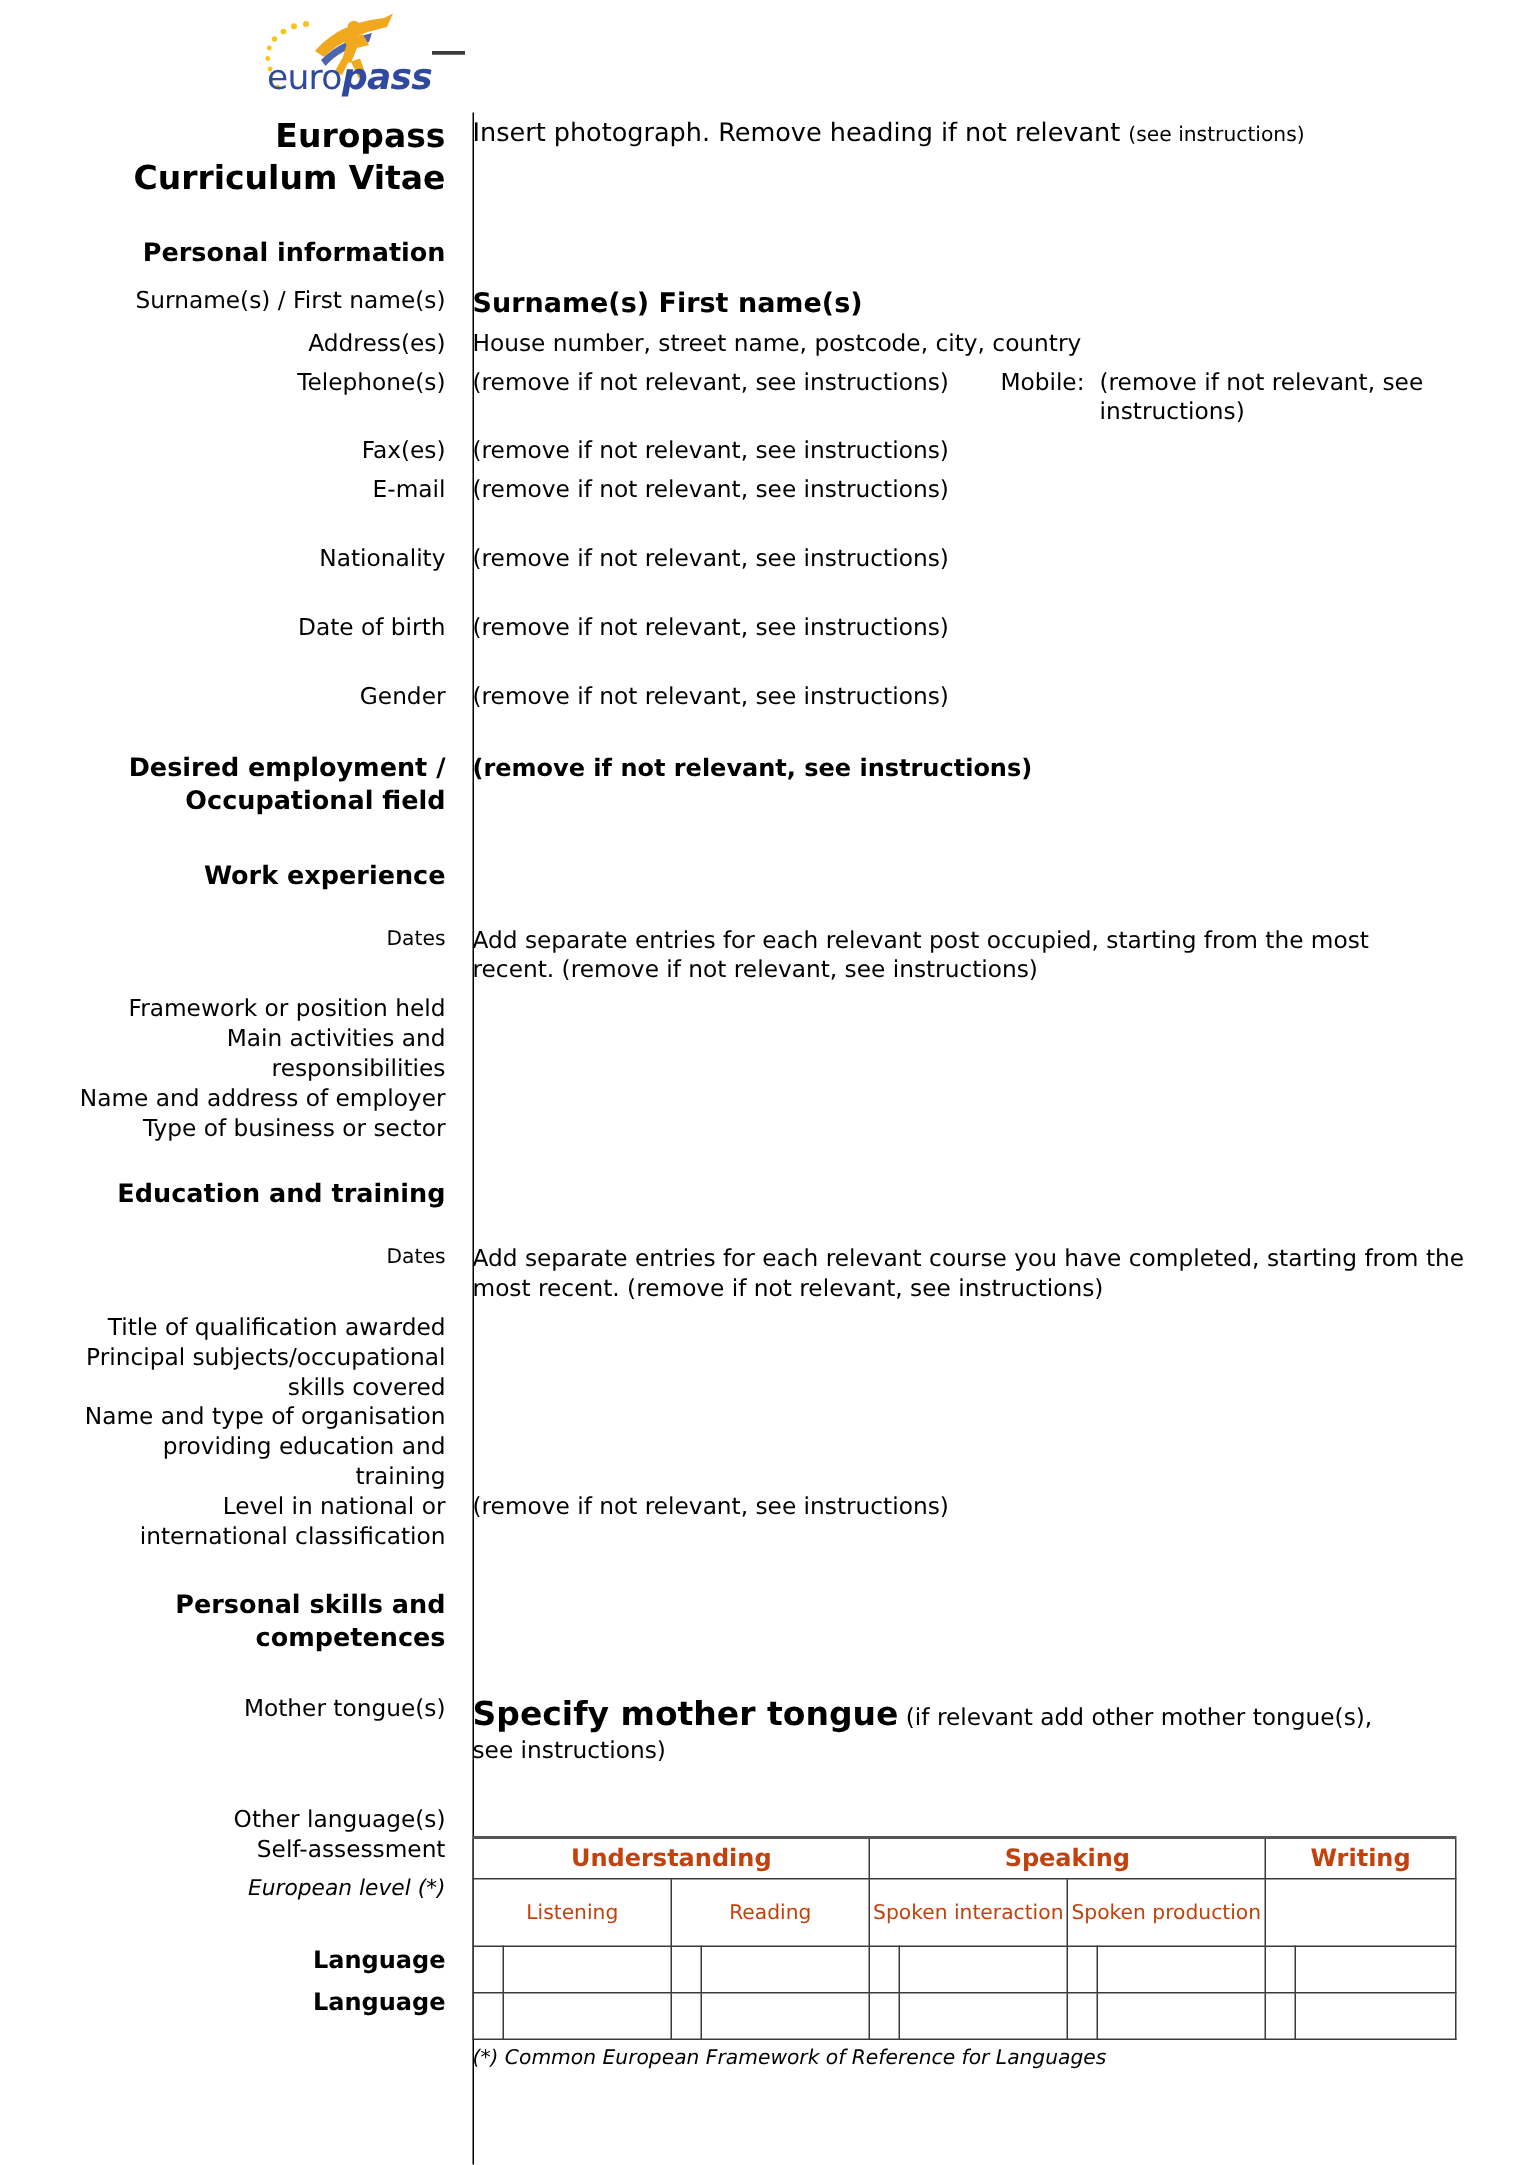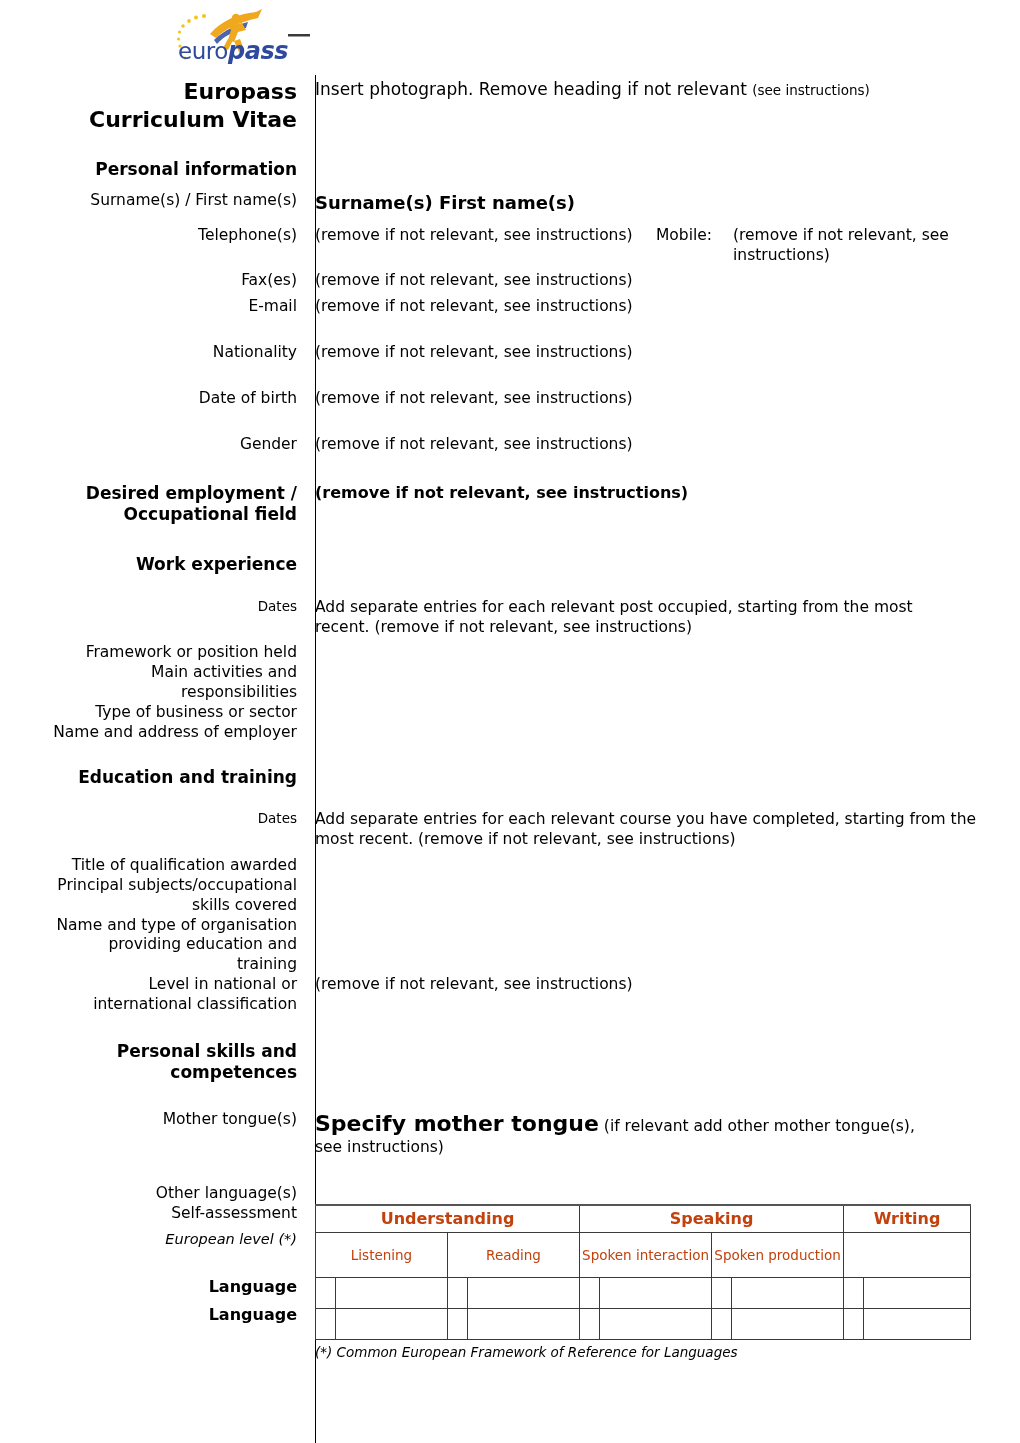--- a/index.html
+++ b/index.html
@@ -212,30 +212,32 @@
     <div class="spacer-s"></div>
 
     <div class="row">
       <div class="lab">Surname(s) / First name(s)</div>
       <div class="val bold">Surname(s) First name(s)</div>
     </div>
 
     <div class="spacer-xs"></div>
 
     <div class="row">
+      <div class="lab">Address(es)</div>
+      <div class="val">House number, street name, postcode, city, country</div>
     </div>
 
     <div class="spacer-xs"></div>
 
     <div class="row">
       <div class="lab">Telephone(s)</div>
       <div class="val">
         <div style="display:flex; align-items:flex-start;">
           <div style="width:330px; flex:0 0 330px;">(remove if not relevant, see instructions)</div>
-          <div style="width:78px; flex:0 0 78px; text-align:center; padding-right:10px;">Mobile:</div>
+          <div style="width:78px; flex:0 0 78px; text-align:right; padding-right:10px;">Mobile:</div>
           <div style="flex:1 1 auto;">(remove if not relevant, see instructions)</div>
         </div>
       </div>
     </div>
 
     <div class="spacer-xs"></div>
 
     <div class="row">
       <div class="lab">Fax(es)</div>
       <div class="val">(remove if not relevant, see instructions)</div>
@@ -299,26 +301,26 @@
       <div class="lab">Framework or position held</div>
       <div class="val">&nbsp;</div>
     </div>
 
     <div class="row">
       <div class="lab" style="padding-left:72px;">Main activities and responsibilities</div>
       <div class="val">&nbsp;</div>
     </div>
 
     <div class="row">
+      <div class="lab">Name and address of employer</div>
+      <div class="val">&nbsp;</div>
+    </div>
+
+    <div class="row">
       <div class="lab">Type of business or sector</div>
-      <div class="val">&nbsp;</div>
-    </div>
-
-    <div class="row">
-      <div class="lab">Name and address of employer</div>
       <div class="val">&nbsp;</div>
     </div>
 
     <div style="height:24px"></div>
 
     <div class="row">
       <div class="lab bold">Education and training</div>
       <div class="val"></div>
     </div>
 

